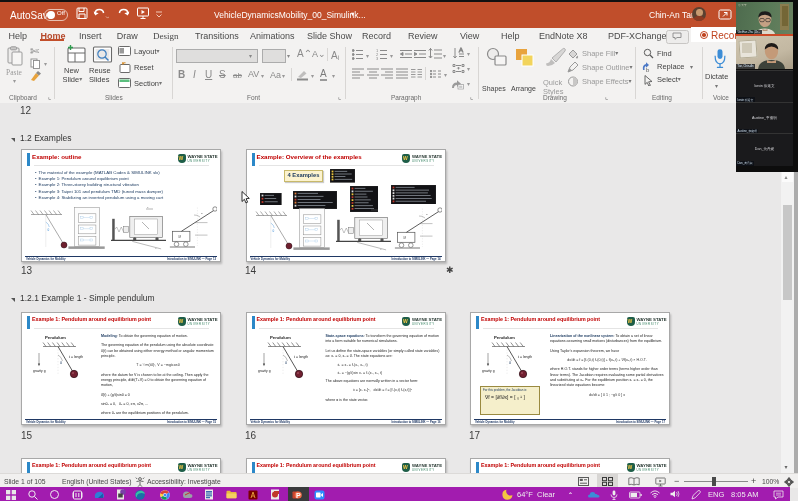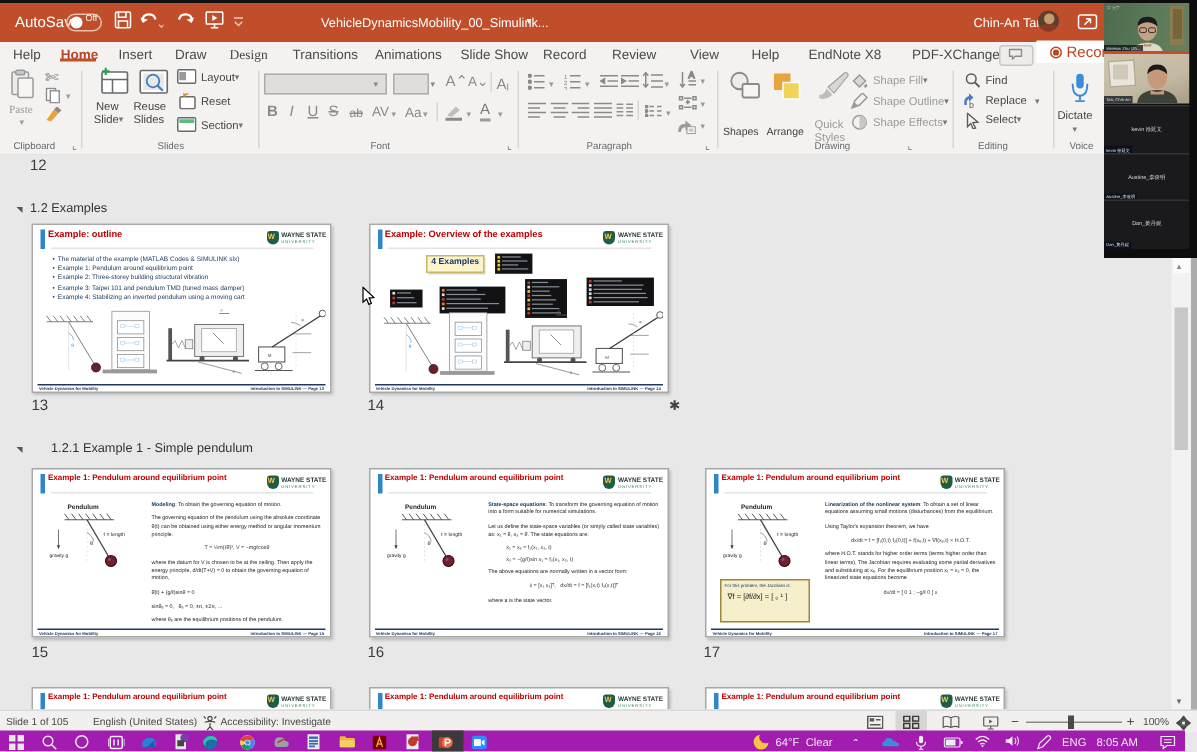--- a/index.html
+++ b/index.html
@@ -635,21 +635,21 @@
 <text x="174" y="9" font-size="2.5" fill="#666">φ</text>
       </svg>
     <span class="sfoot"></span>
       <span class="sfl">Vehicle Dynamics for Mobility</span>
       <span class="sfr">Introduction to SIMULINK — Page 14</span>
   </div>
   <span class="snum" style="left:21px;top:162px;">13</span>
   <span class="snum" style="left:245px;top:162px;">14</span>
   <span style="position:absolute;left:446px;top:162px;font-size:9px;color:#444;">✱</span>
   <span class="sectri" style="left:11px;top:195px;"></span>
-  <span class="sechead" style="left:34px;top:190px;">1.2.1 Example 1 - Simple pendulum</span>
+  <span class="sechead" style="left:20px;top:190px;">1.2.1 Example 1 - Simple pendulum</span>
 
   <div class="slide" style="left:21px;top:209px;">
     <span class="stripe"></span>
     <span class="stitle" style="font-size:5.35px;letter-spacing:-0.02px;">Example 1: Pendulum around equilibrium point</span>
     <span class="titleline"></span>
     <div class="wsu">
         <span class="wsushield"></span>
         <span class="wsut1">WAYNE STATE</span>
         <span class="wsut2">UNIVERSITY</span>
       </div>

